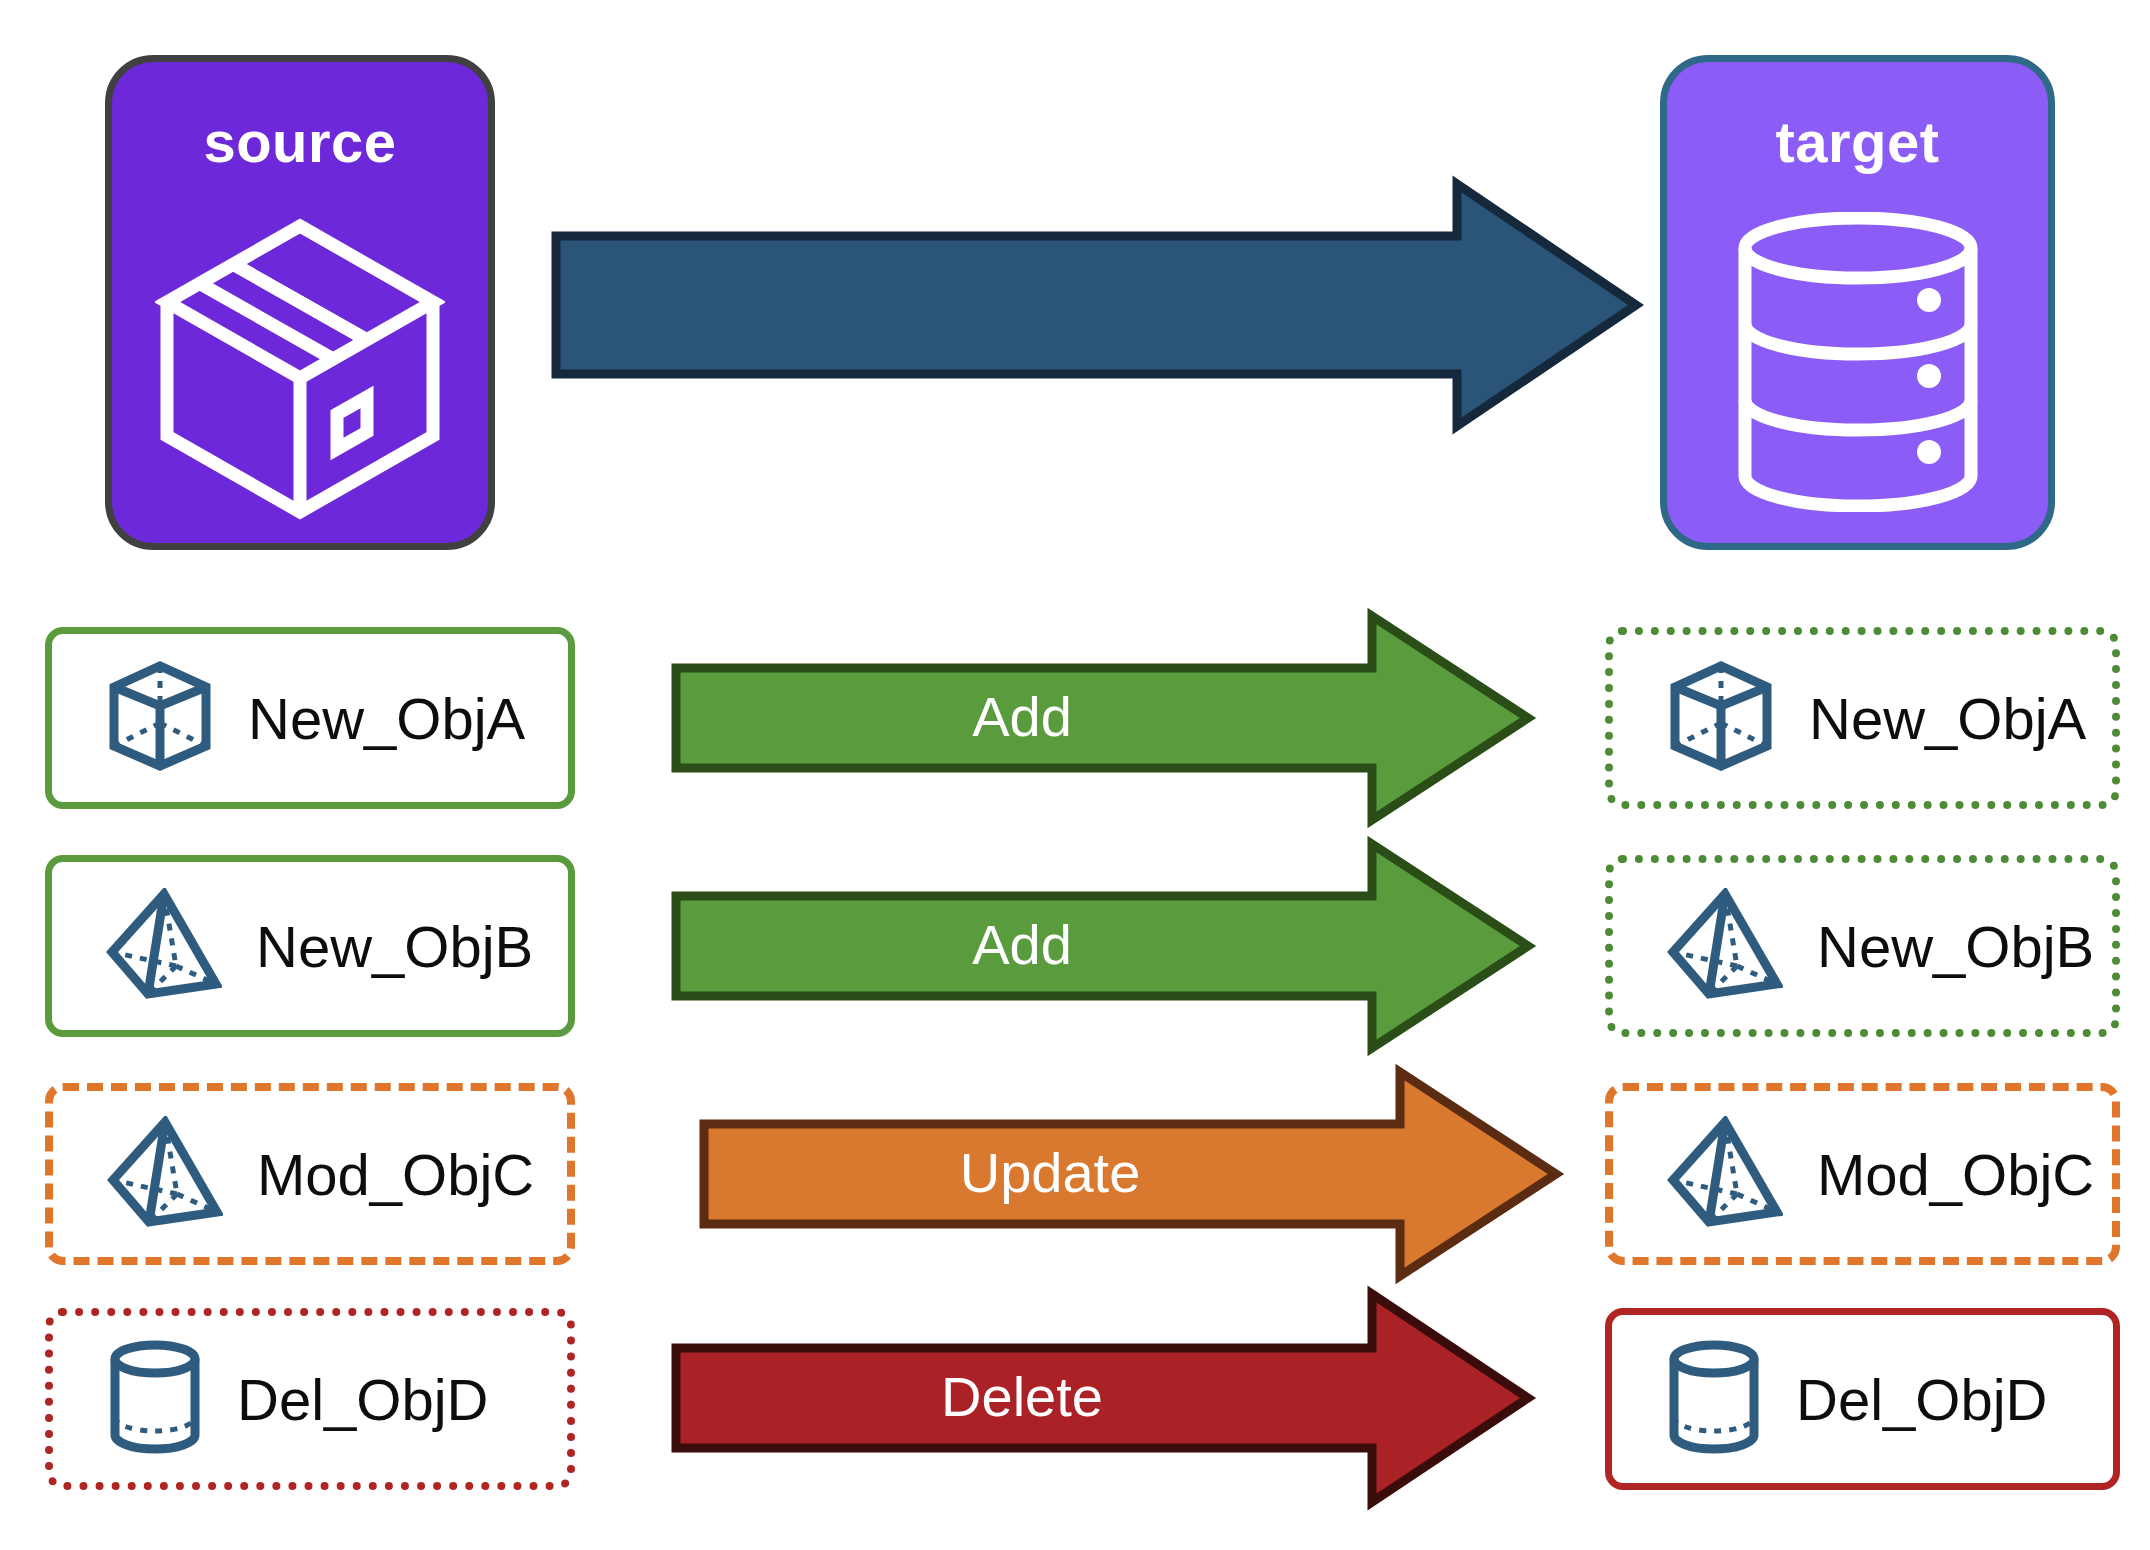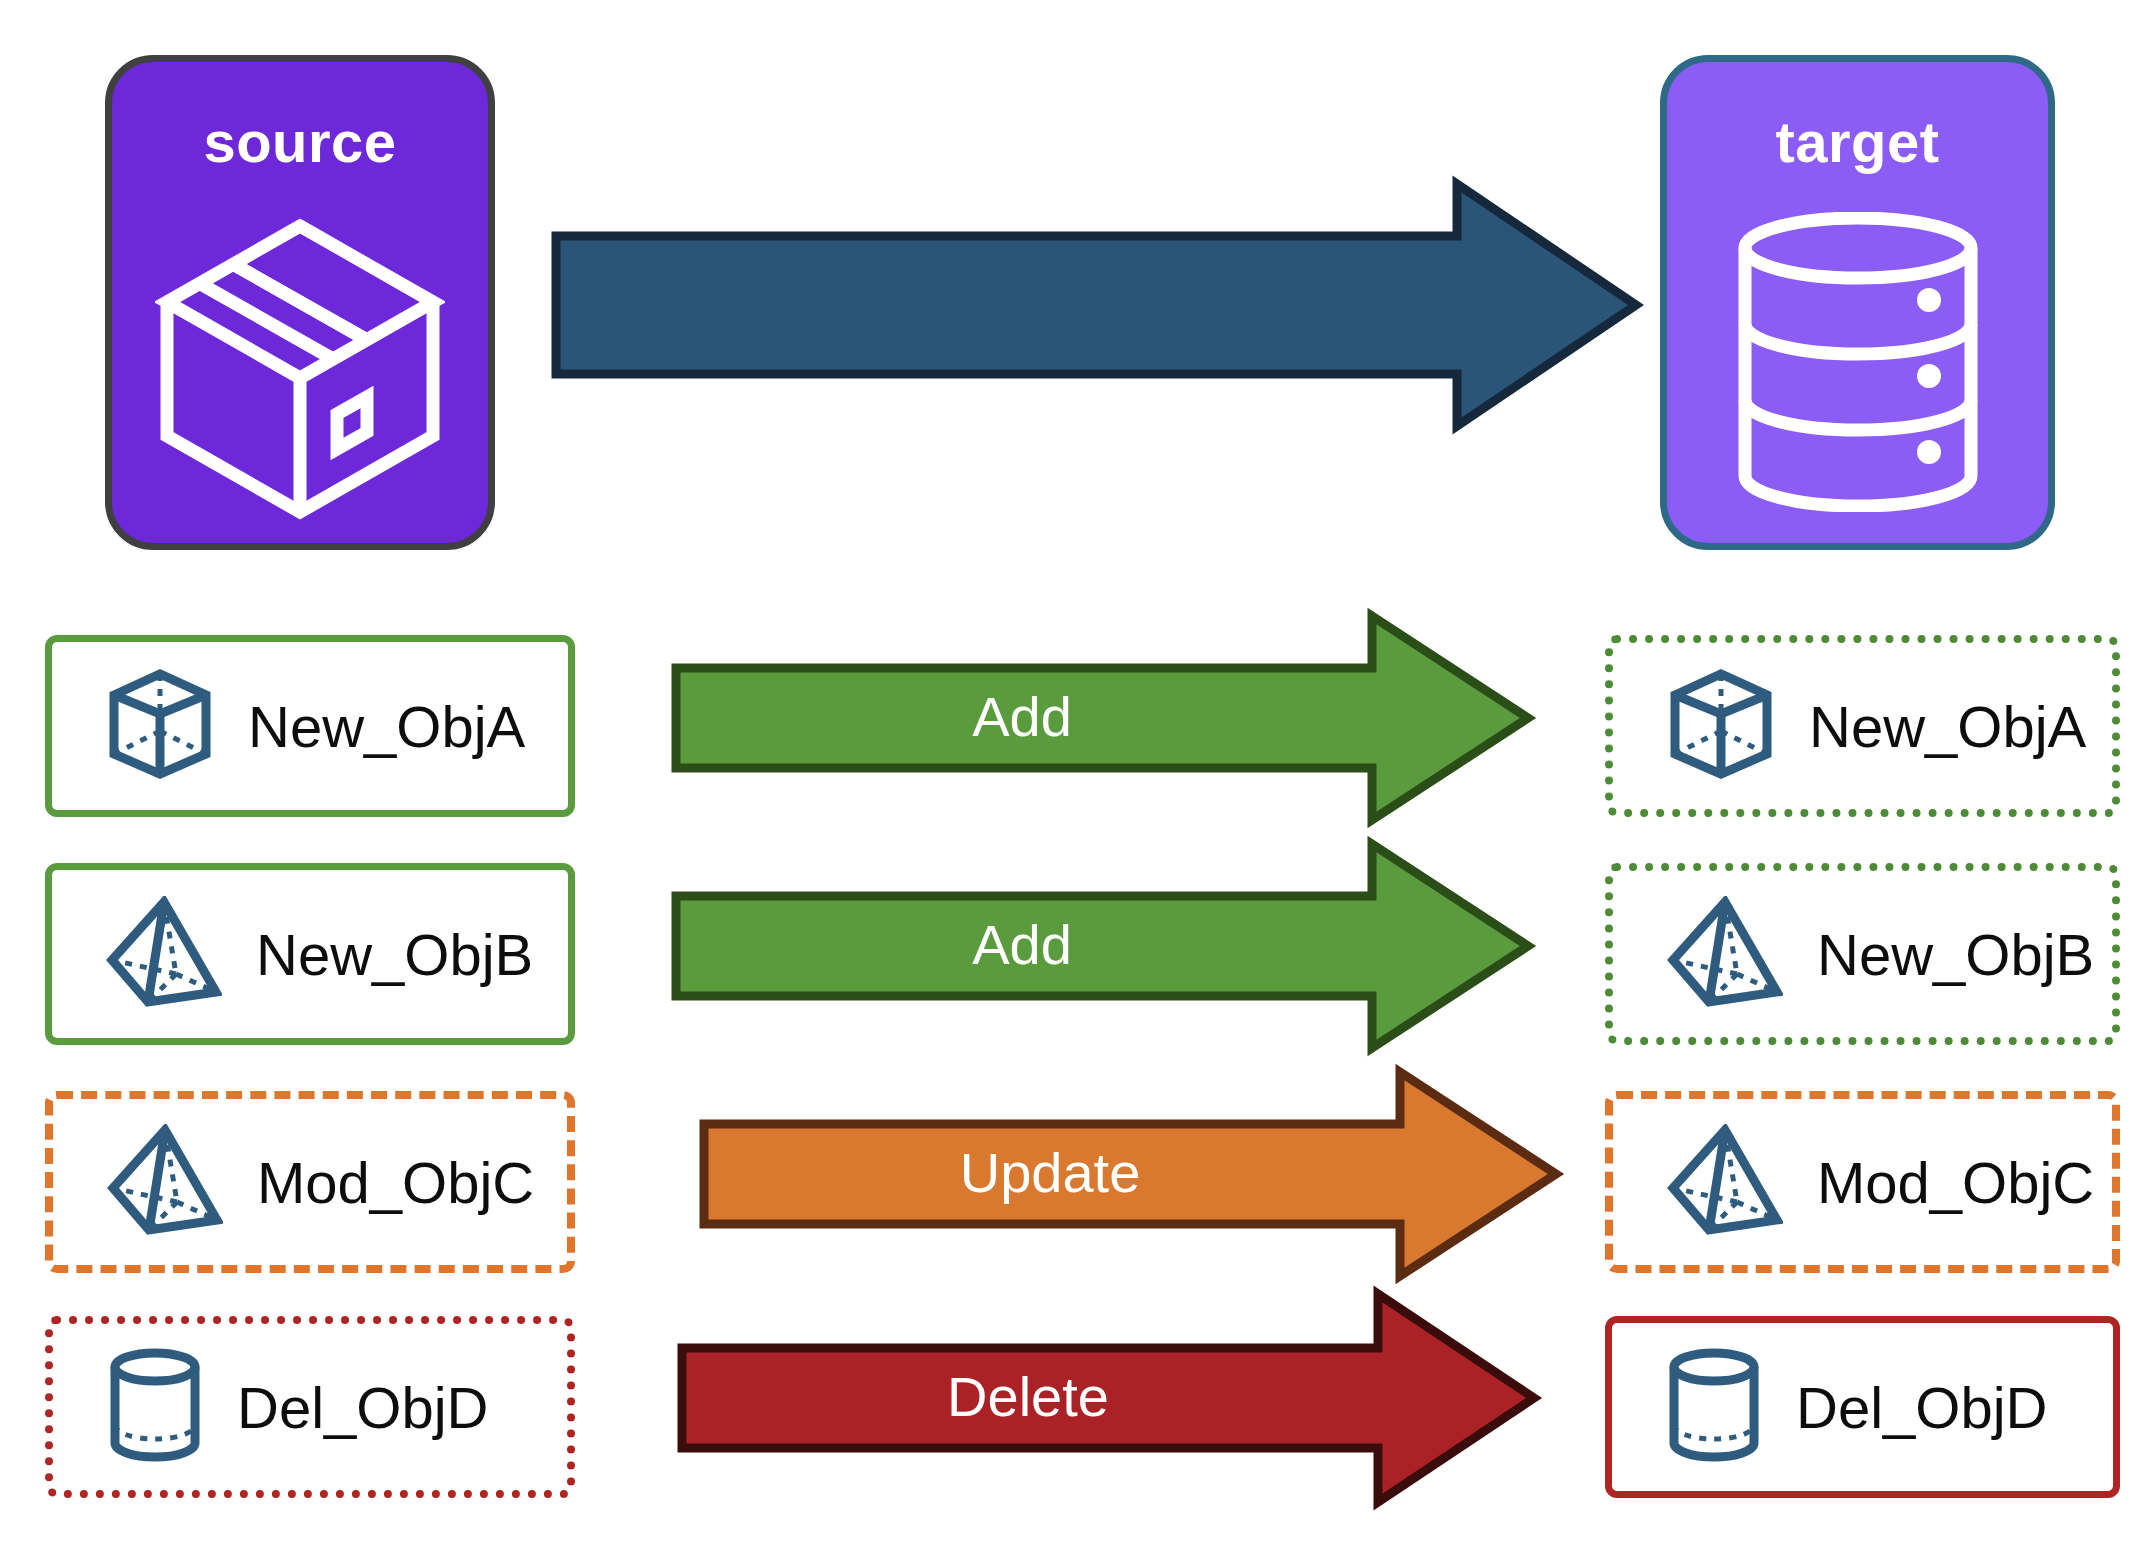--- a/index.html
+++ b/index.html
@@ -8,21 +8,21 @@
   #stage{position:absolute;left:0;top:0;width:2150px;height:1550px;}
 
   
   .endpoint{position:absolute;border-radius:48px;box-sizing:border-box;}
   .endpoint-title{position:absolute;left:0;right:0;text-align:center;
       color:#ffffff;font-weight:bold;font-size:58px;letter-spacing:.5px;}
   .endpoint-icon{position:absolute;left:50%;transform:translateX(-50%);}
 
   
   .card{position:absolute;box-sizing:border-box;background:#ffffff;
-        border-radius:12px;display:flex;align-items:center;margin-top:8px;}
+        border-radius:18px;display:flex;align-items:center;}
   .card .ico{flex:0 0 auto;margin-left:54px;display:block;}
   .card .lbl{margin-left:34px;font-size:58px;color:#0d0d0d;white-space:nowrap;
              font-family:"Liberation Sans","DejaVu Sans",sans-serif;}
 
   .bd-solid-green {border:7px solid #5A9B3E;}
   .bd-dot-green   {border:8px dotted #4E8B36;}
   .bd-dash-orange {border:8px dashed #E0762C;}
   .bd-dot-red     {border:8px dotted #B02523;}
   .bd-solid-red   {border:7px solid #B02523;}
 
@@ -216,21 +216,21 @@
         <g fill="none" stroke="#2F5C7E" stroke-width="9">
           <ellipse cx="48" cy="20" rx="40" ry="14"></ellipse>
           <path d="M8,20 L8,96 A40,14 0 0 0 88,96 L88,20"></path>
         </g>
         <path d="M8,96 A40,14 0 0 0 88,96" fill="none" stroke="#2F5C7E" stroke-width="5" stroke-dasharray="7 8" transform="translate(0,-18)"></path>
       </svg>
     </span>
     <span class="lbl">Del_ObjD</span>
   </div>
 
-  <div class="arrow" style="left:672px;top:1290px;width:860px;height:216px;margin-left:6px;">
+  <div class="arrow" style="left:672px;top:1290px;width:860px;height:216px;">
     <svg width="860" height="216" viewBox="0 0 860 216">
       <polygon points="4,58 700,58 700,4 856,108 700,212 700,158 4,158" fill="#AB2226" stroke="#3A0C0C" stroke-width="9" stroke-linejoin="miter"></polygon>
     </svg>
     <div class="arrow-label" style="top:74px;left:0;width:700px;">Delete</div>
   </div>
 
   <div class="card bd-solid-red" style="left:1605px;top:1308px;width:515px;height:182px;">
     <span class="ico">
       <svg width="96" height="116" viewBox="0 0 96 116" aria-hidden="true">
         <g fill="none" stroke="#2F5C7E" stroke-width="9">

